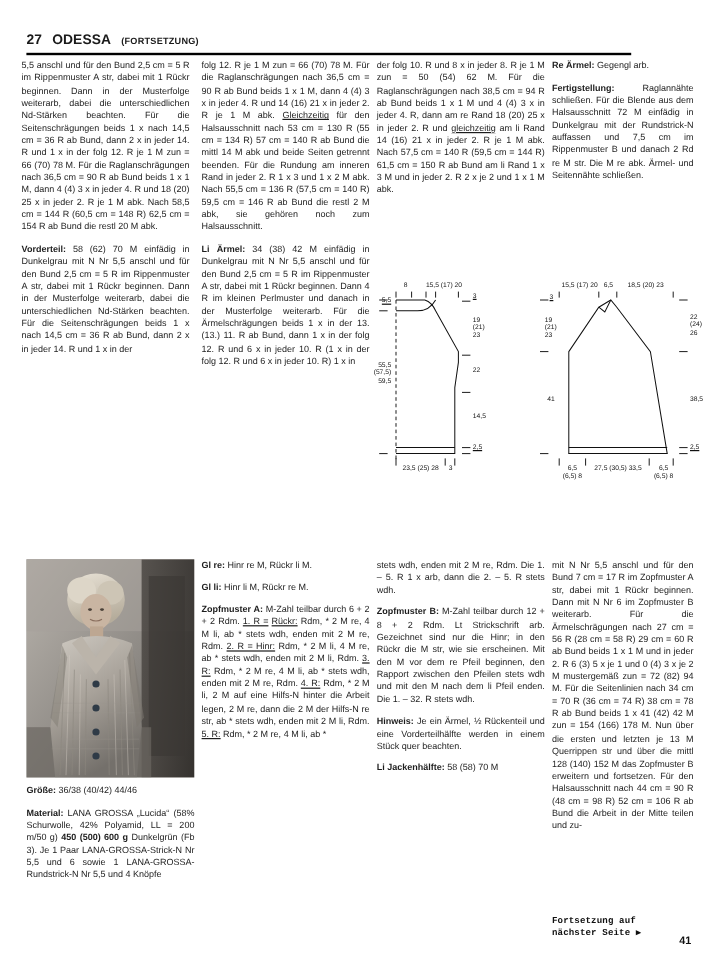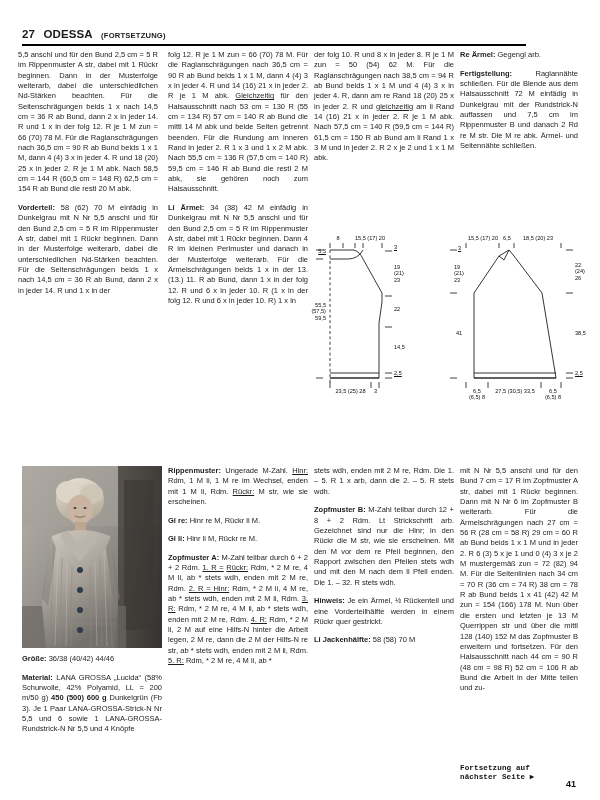--- a/index.html
+++ b/index.html
@@ -300,30 +300,29 @@
       <path d="M30,72 L20,132 L26,140 L34,82 Z" fill="#7c776f" opacity="0.45"></path>
     </svg>
   </div>
 
   <div class="col" style="left:22px; top:654px; width:140px;">
     <p><b>Größe:</b><span> 36/38 (40/42) 44/46</span></p>
     <p><b>Material:</b><span> LANA GROSSA „Lucida“ (58% Schurwolle, 42% Polyamid, LL = 200 m/50 g) </span><b>450 (500) 600 g</b><span> Dunkelgrün (Fb 3). Je 1 Paar LANA-GROSSA-Strick-N Nr 5,5 und 6 sowie 1 LANA-GROSSA-Rundstrick-N Nr 5,5 und 4 Knöpfe</span></p>
   </div>
 
   <div class="col" style="left:168px; top:466px; width:140px;">
-    <p><b>Rippenmuster:</b><span> Ungerade M-Zahl. </span><u>Hinr:</u><span> Rdm, 1 M li, 1 M re im Wechsel, enden mit 1 M li, Rdm. </span><u>Rückr:</u><span> M str, wie sie erscheinen.</span></p>
     <p><b>Gl re:</b><span> Hinr re M, Rückr li M.</span></p>
     <p><b>Gl li:</b><span> Hinr li M, Rückr re M.</span></p>
     <p><b>Zopfmuster A:</b><span> M-Zahl teilbar durch 6 + 2 + 2 Rdm. </span><u>1. R =</u><span> </span><u>Rückr:</u><span> Rdm, * 2 M re, 4 M li, ab * stets wdh, enden mit 2 M re, Rdm. </span><u>2. R = Hinr:</u><span> Rdm, * 2 M li, 4 M re, ab * stets wdh, enden mit 2 M li, Rdm. </span><u>3. R:</u><span> Rdm, * 2 M re, 4 M li, ab * stets wdh, enden mit 2 M re, Rdm. </span><u>4. R:</u><span> Rdm, * 2 M li, 2 M auf eine Hilfs-N hinter die Arbeit legen, 2 M re, dann die 2 M der Hilfs-N re str, ab * stets wdh, enden mit 2 M li, Rdm. </span><u>5. R:</u><span> Rdm, * 2 M re, 4 M li, ab *</span></p>
   </div>
 
   <div class="col" style="left:314px; top:466px; width:140px;">
     <p>stets wdh, enden mit 2 M re, Rdm. Die 1. – 5. R 1 x arb, dann die 2. – 5. R stets wdh.</p>
     <p><b>Zopfmuster B:</b><span> M-Zahl teilbar durch 12 + 8 + 2 Rdm. Lt Strickschrift arb. Gezeichnet sind nur die Hinr; in den Rückr die M str, wie sie erscheinen. Mit den M vor dem re Pfeil beginnen, den Rapport zwischen den Pfeilen stets wdh und mit den M nach dem li Pfeil enden. Die 1. – 32. R stets wdh.</span></p>
-    <p><b>Hinweis:</b><span> Je ein Ärmel, ½ Rückenteil und eine Vorderteilhälfte werden in einem Rückr quer gestrickt.</span></p>
+    <p><b>Hinweis:</b><span> Je ein Ärmel, ½ Rückenteil und eine Vorderteilhälfte werden in einem Stück quer beachten.</span></p>
     <p><b>Li Jackenhälfte:</b><span> 58 (58) 70 M</span></p>
   </div>
 
   <div class="col" style="left:460px; top:466px; width:118px;">
     <p>mit N Nr 5,5 anschl und für den Bund 7 cm = 17 R im Zopfmuster A str, dabei mit 1 Rückr beginnen. Dann mit N Nr 6 im Zopfmuster B weiterarb. Für die Ärmelschrägungen nach 27 cm = 56 R (28 cm = 58 R) 29 cm = 60 R ab Bund beids 1 x 1 M und in jeder 2. R 6 (3) 5 x je 1 und 0 (4) 3 x je 2 M mustergemäß zun = 72 (82) 94 M. Für die Seitenlinien nach 34 cm = 70 R (36 cm = 74 R) 38 cm = 78 R ab Bund beids 1 x 41 (42) 42 M zun = 154 (166) 178 M. Nun über die ersten und letzten je 13 M Querrippen str und über die mittl 128 (140) 152 M das Zopfmuster B erweitern und fortsetzen. Für den Halsausschnitt nach 44 cm = 90 R (48 cm = 98 R) 52 cm = 106 R ab Bund die Arbeit in der Mitte teilen und zu-</p>
   </div>
 
   <div class="cont-note" style="left:460px; top:764px;">Fortsetzung auf nächster Seite ▶</div>
   <div class="pageno" style="left:566px; top:779px;">41</div>
   <div class="watermark" style="left:470px; top:783px;">PassionForum.ru</div>

